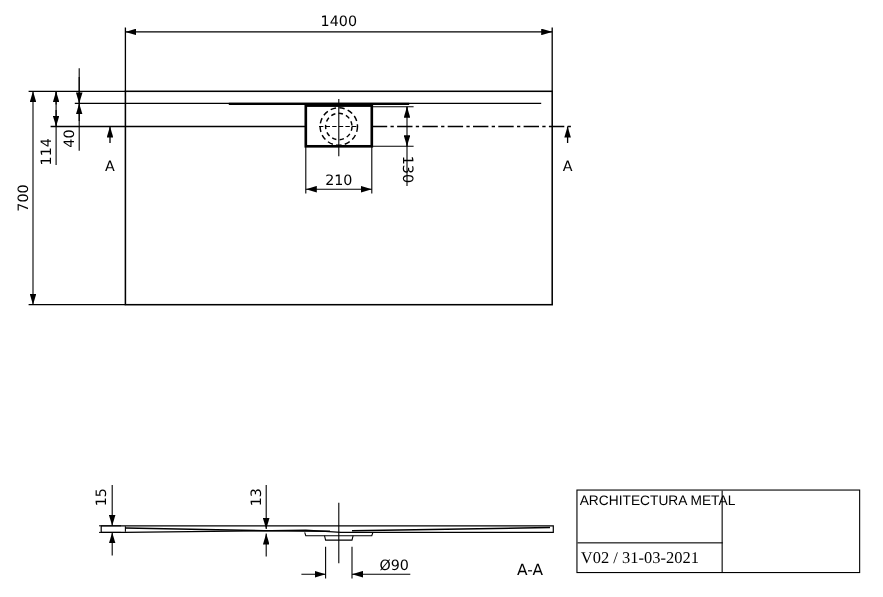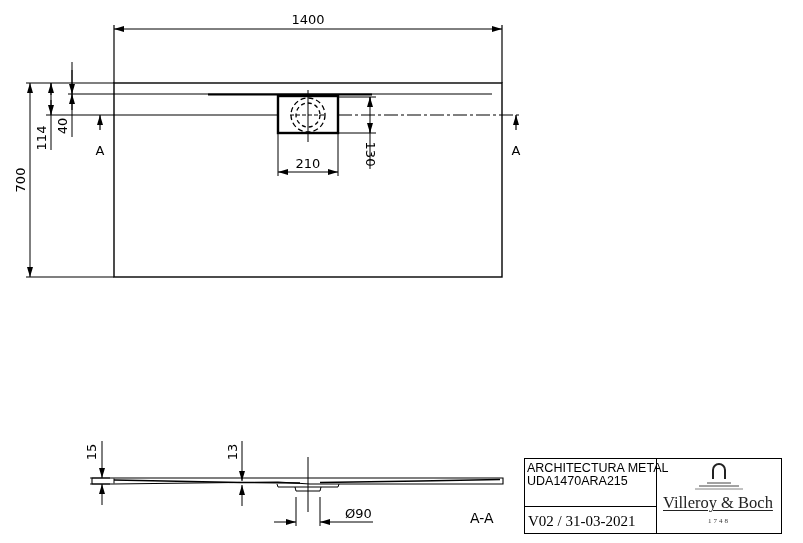--- a/index.html
+++ b/index.html
@@ -1,19 +1,19 @@
 <!DOCTYPE html>
 <html><head>
 <meta charset="utf-8">
 <style>
   html, body { margin:0; padding:0; background:#ffffff; }
   body { width:803px; height:543px; position:relative; overflow:hidden; font-family:"Liberation Sans", sans-serif; }
   svg { position:absolute; left:0; top:0; }
   .dimtext { font-family:"DejaVu Sans", sans-serif; font-size:13px; fill:#000; }
-  .tb { position:absolute; left:524px; top:445px; width:258px; height:76px; border:1.5px solid #000; box-sizing:border-box;margin-top:13px; }
+  .tb { position:absolute; left:524px; top:445px; width:258px; height:76px; border:1.5px solid #000; box-sizing:border-box; }
   .tb-left { position:absolute; left:0; top:0; width:132px; height:100%; border-right:1.5px solid #000; box-sizing:border-box; }
   .tb-desc { position:absolute; left:2px; top:3px; font-size:12.5px; line-height:13px; color:#000; white-space:nowrap; }
   .tb-sep { position:absolute; left:0; top:47px; width:132px; border-top:1.5px solid #000; }
   .tb-ver { position:absolute; left:3px; top:54px; font-size:15px; color:#000;font-family:Liberation Serif, serif; }
   .tb-right { position:absolute; left:132px; top:0; width:124px; height:100%; }
   .brand { position:absolute; left:6px; top:34px; font-family:"Liberation Serif", serif; font-size:16.5px; color:#222; white-space:nowrap; text-decoration:underline; text-decoration-thickness:1px; text-underline-offset:2px; }
   .since { position:absolute; left:0; width:100%; top:58px; text-align:center; font-family:"Liberation Serif", serif; font-size:7px; letter-spacing:2px; color:#333; }
   .logo { position:absolute; left:36px; top:3px; }
 </style>
 </head>
@@ -109,28 +109,17 @@
   <text class="dimtext" transform="translate(96,452) rotate(-90)" text-anchor="middle">15</text>
   <text class="dimtext" transform="translate(237,452) rotate(-90)" text-anchor="middle">13</text>
   <text class="dimtext" x="345" y="518">Ø90</text>
   <text class="dimtext" x="470" y="523" style="font-size:14px">A-A</text>
 </svg>
 
 <div class="tb">
   <div class="tb-left">
     <div class="tb-desc">
       <div>ARCHITECTURA METAL</div>
-      <div>UDA1470ARA215</div>
     </div>
     <div class="tb-sep"></div>
     <div class="tb-ver">V02 / 31-03-2021</div>
   </div>
-  <div class="tb-right">
-    <svg class="logo" width="52" height="30" viewBox="0 0 52 30">
-      <path d="M20,17 L20,8 A6,6 0 0 1 32,8 L32,17" fill="none" stroke="#222" stroke-width="2"></path>
-      <line x1="14" y1="21" x2="38" y2="21" stroke="#444" stroke-width="1"></line>
-      <line x1="6" y1="24" x2="46" y2="24" stroke="#444" stroke-width="1"></line>
-      <line x1="2" y1="27" x2="50" y2="27" stroke="#666" stroke-width="0.8"></line>
-    </svg>
-    <div class="brand">Villeroy &amp; Boch</div>
-    <div class="since">1748</div>
-  </div>
 </div>
 
 </body></html>

